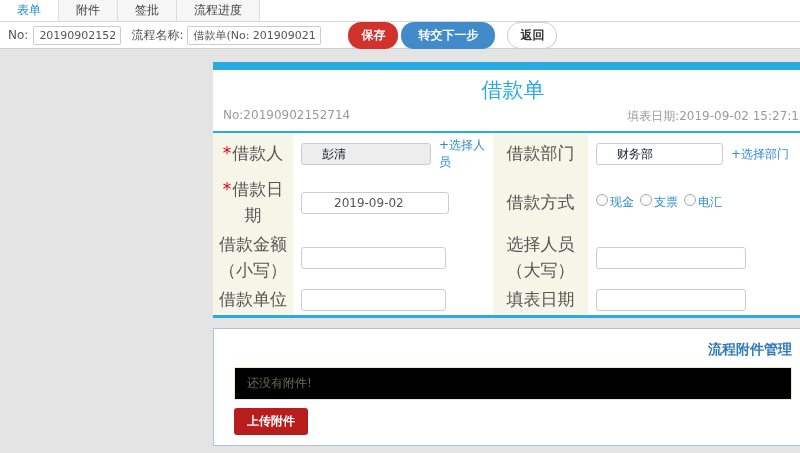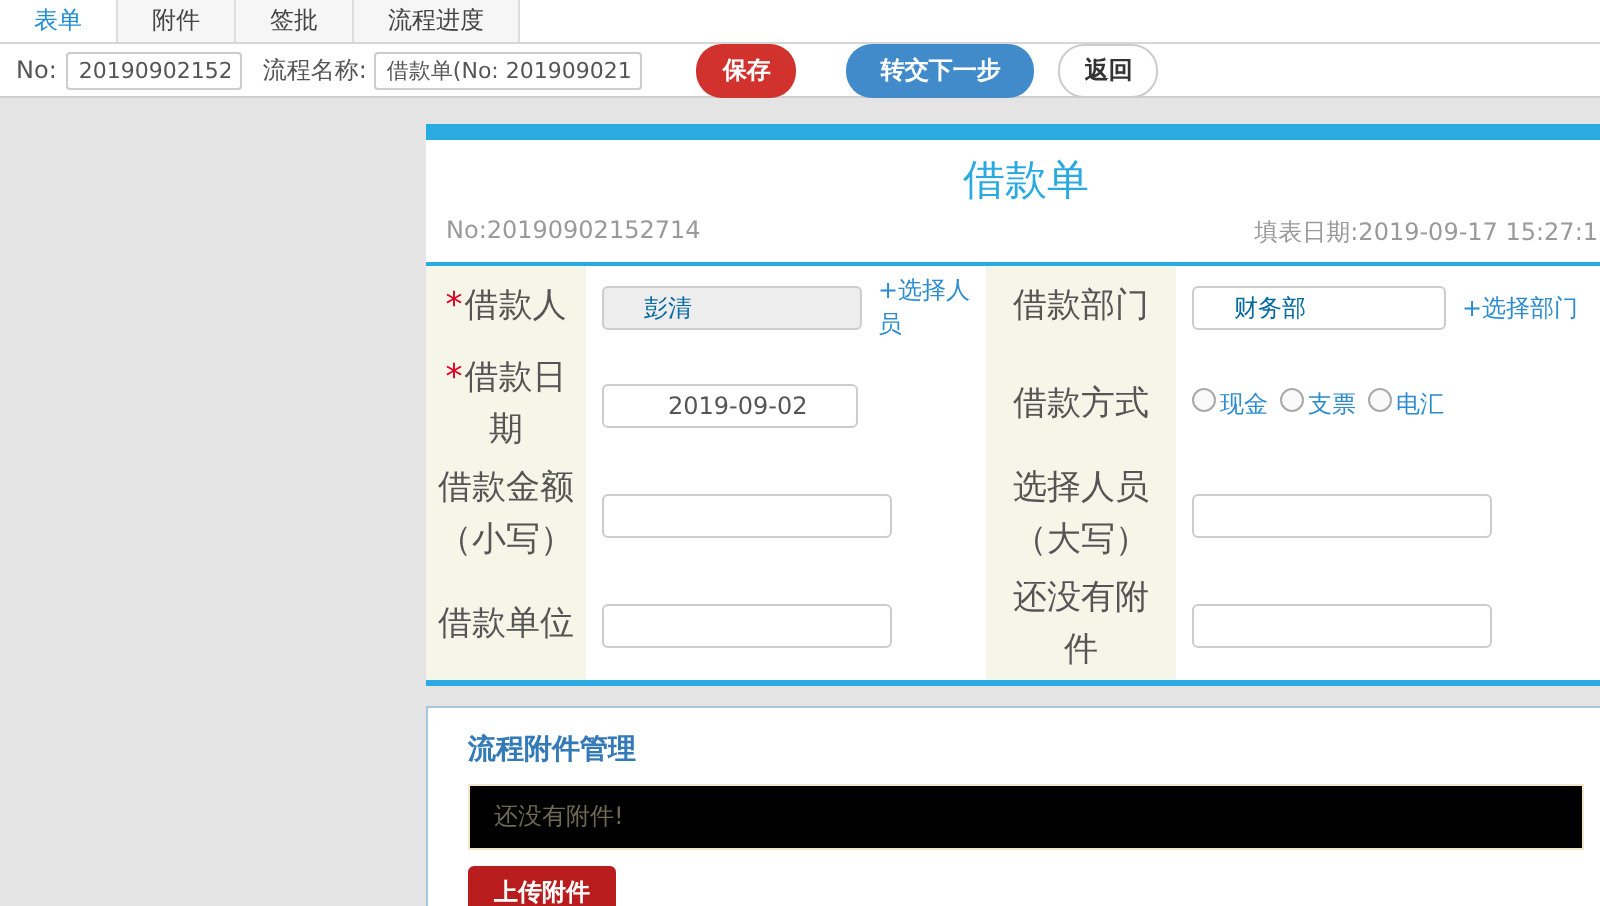--- a/index.html
+++ b/index.html
@@ -12,48 +12,48 @@
   .tab.active { background:#fff; color:#1f8dd6; }
 
   
   .cmdbar { height:27px; background:#fff; border-bottom:1px solid #cfcfcf; display:flex; align-items:center; font-size:12px; color:#555; padding-left:8px; }
   .cmd-input { height:19px; border:1px solid #ccc; border-radius:2px; font-size:11px; color:#555; padding:0 5px; font-family:inherit; }
   .cmd-no { width:88px; margin-left:5px; }
   .cmd-name-label { margin-left:10px; }
   .cmd-name { width:134px; margin-left:4px; }
   .btn { font-size:12px; border-radius:13px; padding:4px 12px; font-weight:bold; cursor:pointer; border:1px solid transparent; font-family:inherit; }
   .btn-save { background:#d2322d; color:#fff; margin-left:27px; }
-  .btn-next { background:#428bca; color:#fff; margin-left:25px; padding:4px 16px;font-family:Liberation Mono, monospace; }
+  .btn-next { background:#428bca; color:#fff; margin-left:3px; padding:4px 16px;font-family:Liberation Mono, monospace; }
   .btn-back { background:#fff; color:#333; border-color:#ccc; margin-left:12px; }
 
   
   .workspace { position:relative; height:404px; background:#e4e4e4; overflow:hidden; }
   .main-col { position:absolute; left:213px; top:13px; width:600px; }
 
   
   .form-panel { background:#fff; }
   .blue-cap { height:8px; background:#29aae1; }
   .form-title { text-align:center; color:#29aae1; font-size:21px; padding:6px 0 2px; }
   .meta-row { display:flex; justify-content:space-between; font-size:12px; color:#9a9a9a; padding:2px 14px 6px 10px; }
   .blue-line2 { height:2px; background:#29aae1; }
   .blue-line3 { height:3px; background:#29aae1; }
   .fgrid { display:grid; grid-template-columns:80px 200px 95px 1fr; }
   .flabel { background:#f5f5e8; color:#555; font-size:17px; display:flex; align-items:center; justify-content:center; text-align:center; padding:2px 6px; line-height:1.5; }
   .req { color:#d02; margin-right:1px; }
   .ffield { display:flex; align-items:center; padding:4px 0 4px 8px; font-size:12px; min-height:30px; }
   .txt { height:22px; border:1px solid #ccc; border-radius:3px; font-size:12px; padding:0 7px; color:#555; font-family:inherit; background:#fff; }
-  .txt.green { color:#0369a1;padding-left:20px; }
+  .txt.green { color:#0f172a;padding-left:20px; }
   .txt.ro { background:#ededed; }
   .sel-link { color:#2d8cd0; font-size:12px; margin-left:8px; text-decoration:none; cursor:pointer; }
   .radio-opt { display:flex; align-items:flex-start; margin-right:6px; color:#2d8cd0; font-size:12px; cursor:pointer; }
   .radio-circle { width:12px; height:12px; border-radius:50%; border:1px solid #aaa; background:#fafafa; margin-right:2px; }
 
   
   .attach-panel { background:#fff; border:1px solid #a8c6dc; margin-top:10px; padding:10px 20px; }
-  .attach-head { color:#337ab7; font-size:14px; font-weight:bold; margin:2px 0 8px; }
+  .attach-head { color:#337ab7; font-size:14px; font-weight:bold; margin:2px 0 8px;text-align:right; }
   .alert-empty { background:#000000; border:1px solid #f2e8c9; color:#6e6a53; font-size:12px; padding:7px 12px; }
   .upload-btn { margin-top:8px; background:#b91c1c; color:#fff; font-size:12px; font-weight:bold; padding:5px 13px; border:none; border-radius:3px; cursor:pointer; font-family:inherit; }
 
   
   .sign-panel { background:#fff; border:1px solid #cf6e63; margin-top:10px; padding:12px 20px; }
   .sign-head { color:#c9302c; font-size:14px; font-weight:bold; margin:2px 0 12px; }
 </style>
 </head>
 <body>
 
@@ -75,21 +75,21 @@
 </div>
 
 <div class="workspace">
   <div class="main-col">
 
     <div class="form-panel">
       <div class="blue-cap"></div>
       <div class="form-title">借款单</div>
       <div class="meta-row">
         <span>No:20190902152714</span>
-        <span>填表日期:2019-09-17 15:27:1</span>
+        <span>填表日期:2019-09-02 15:27:1</span>
       </div>
       <div class="blue-line2"></div>
 
       <div class="fgrid">
 
         <div class="flabel">
           <span><span class="req">*</span><span>借款人</span></span>
         </div>
         <div class="ffield">
           <input class="txt green ro" style="width: 130px;" value="彭清">
@@ -100,21 +100,21 @@
           </div>
         <div class="ffield">
           <input class="txt green" style="width: 127px;" value="财务部">
           <a class="sel-link">+选择部门</a>
         </div>
 
         <div class="flabel">
           <span><span class="req">*</span><span>借款日期</span></span>
         </div>
         <div class="ffield">
-          <input class="txt" style="width: 128px; padding-left: 32px;" value="2019-09-02">
+          <input class="txt" style="width: 148px; padding-left: 32px;" value="2019-09-02">
         </div>
         <div class="flabel">
             <span>借款方式</span>
           </div>
         <div class="ffield">
           <span class="radio-opt">
               <span class="radio-circle"></span>
               <span>现金</span>
             </span>
           <span class="radio-opt">
@@ -140,21 +140,21 @@
           <input class="txt" style="width: 150px;" value="">
         </div>
 
         <div class="flabel">
             <span>借款单位</span>
           </div>
         <div class="ffield">
           <input class="txt" style="width: 145px;" value="">
         </div>
         <div class="flabel">
-            <span>还没有附件</span>
+            <span>填表日期</span>
           </div>
         <div class="ffield">
           <input class="txt" style="width: 150px;" value="">
         </div>
       </div>
       <div class="blue-line3"></div>
     </div>
 
     <div class="attach-panel">
       <div class="attach-head">流程附件管理</div>

